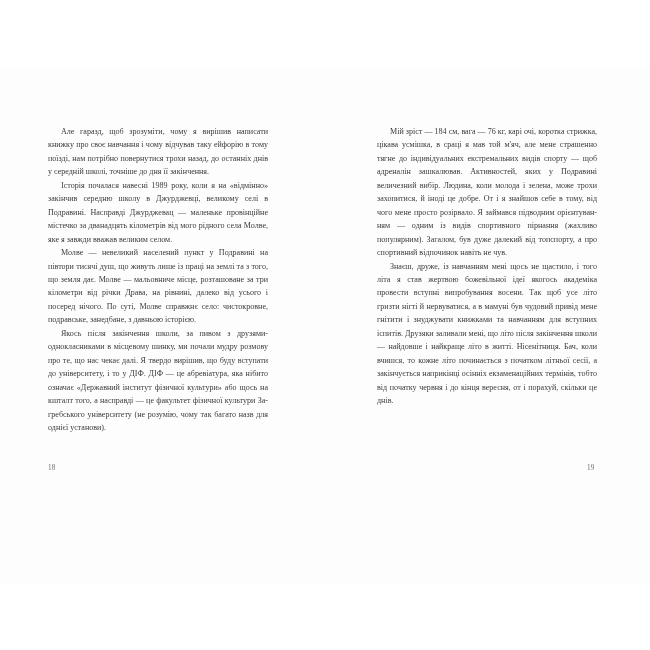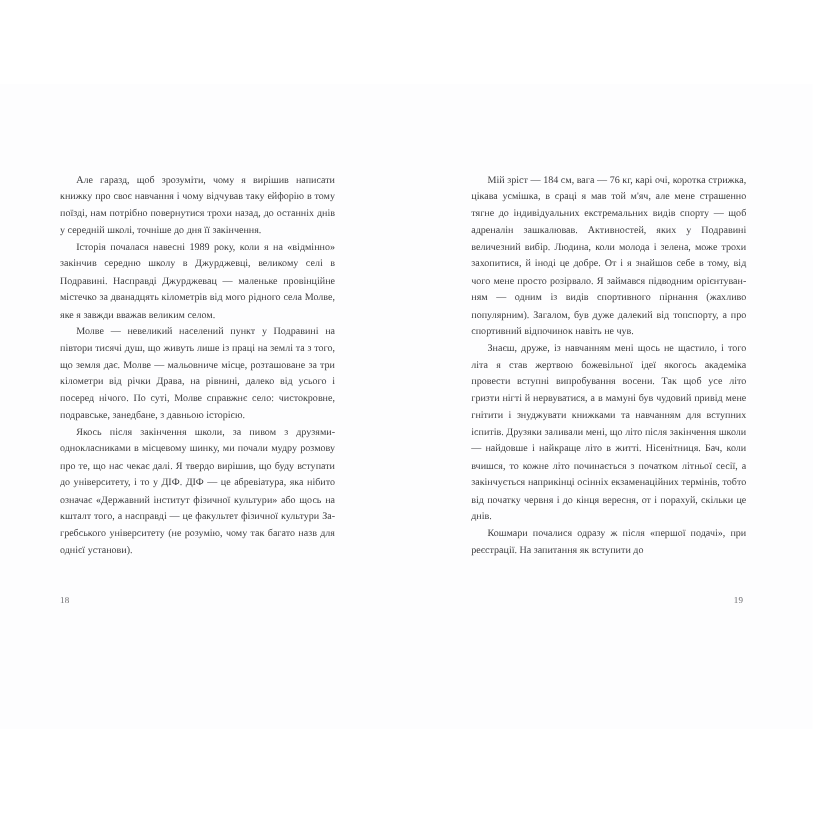--- a/index.html
+++ b/index.html
@@ -32,21 +32,21 @@
     left: 0;
     top: 67px;
     width: 650px;
     height: 516px;
     background: #fdfdfe;
     box-sizing: border-box;
   }
 
   .page {
     position: absolute;
-    top: 12px;
+    top: 0;
     width: 325px;
     height: 516px;
     box-sizing: border-box;
   }
   .page-left  { left: 0; }
   .page-right { left: 325px; }
 
   
   .text-block {
     position: absolute;
@@ -94,19 +94,18 @@
         <p class="para">Молве — невеликий населений пункт у Подрави­ні на півтори тисячі душ, що живуть лише із праці на землі та з того, що земля дає. Молве — мальовниче місце, розташоване за три кілометри від річки Дра­ва, на рівнині, далеко від усього і посеред нічого. По суті, Молве справжнє село: чистокровне, подравське, занедбане, з давньою історією.</p>
         <p class="para">Якось після закінчення школи, за пивом з дру­зями-однокласниками в місцевому шинку, ми поча­ли мудру розмову про те, що нас чекає далі. Я твердо вирішив, що буду вступати до університету, і то у ДІФ. ДІФ — це абревіатура, яка нібито означає «Державний інститут фізичної культури» або щось на кшталт то­го, а насправді — це факультет фізичної культури За­гребського університету (не розумію, чому так бага­то назв для однієї установи).</p>
       </div>
       <div class="folio">18</div>
     </div>
 
     <div class="page page-right">
       <div class="text-block">
         <p class="para">Мій зріст — 184 см, вага — 76 кг, карі очі, коротка стрижка, цікава усмішка, в сраці я мав той м'яч, але мене страшенно тягне до індивідуальних екстремаль­них видів спорту — щоб адреналін зашкалював. Актив­ностей, яких у Подравині величезний вибір. Людина, коли молода і зелена, може трохи захопитися, й іно­ді це добре. От і я знайшов себе в тому, від чого мене просто розірвало. Я займався підводним орієнтуван­ням — одним із видів спортивного пірнання (жахливо популярним). Загалом, був дуже далекий від топспор­ту, а про спортивний відпочинок навіть не чув.</p>
         <p class="para">Знаєш, друже, із навчанням мені щось не щасти­ло, і того літа я став жертвою божевільної ідеї якогось академіка провести вступні випробування восени. Так щоб усе літо гризти нігті й нервуватися, а в ма­муні був чудовий привід мене гнітити і знуджувати книжками та навчанням для вступних іспитів. Дру­зяки заливали мені, що літо після закінчення школи — найдовше і найкраще літо в житті. Нісенітниця. Бач, коли вчишся, то кожне літо починається з початком літньої сесії, а закінчується наприкінці осінніх екза­менаційних термінів, тобто від початку червня і до кінця вересня, от і порахуй, скільки це днів.</p>
-        <p class="para">Кошмари почалися одразу ж після «першої по­дачі», при реєстрації. На запитання як вступити до</p>
       </div>
       <div class="folio">19</div>
     </div>
 
   </div>
 </div>
 
 </body></html>

